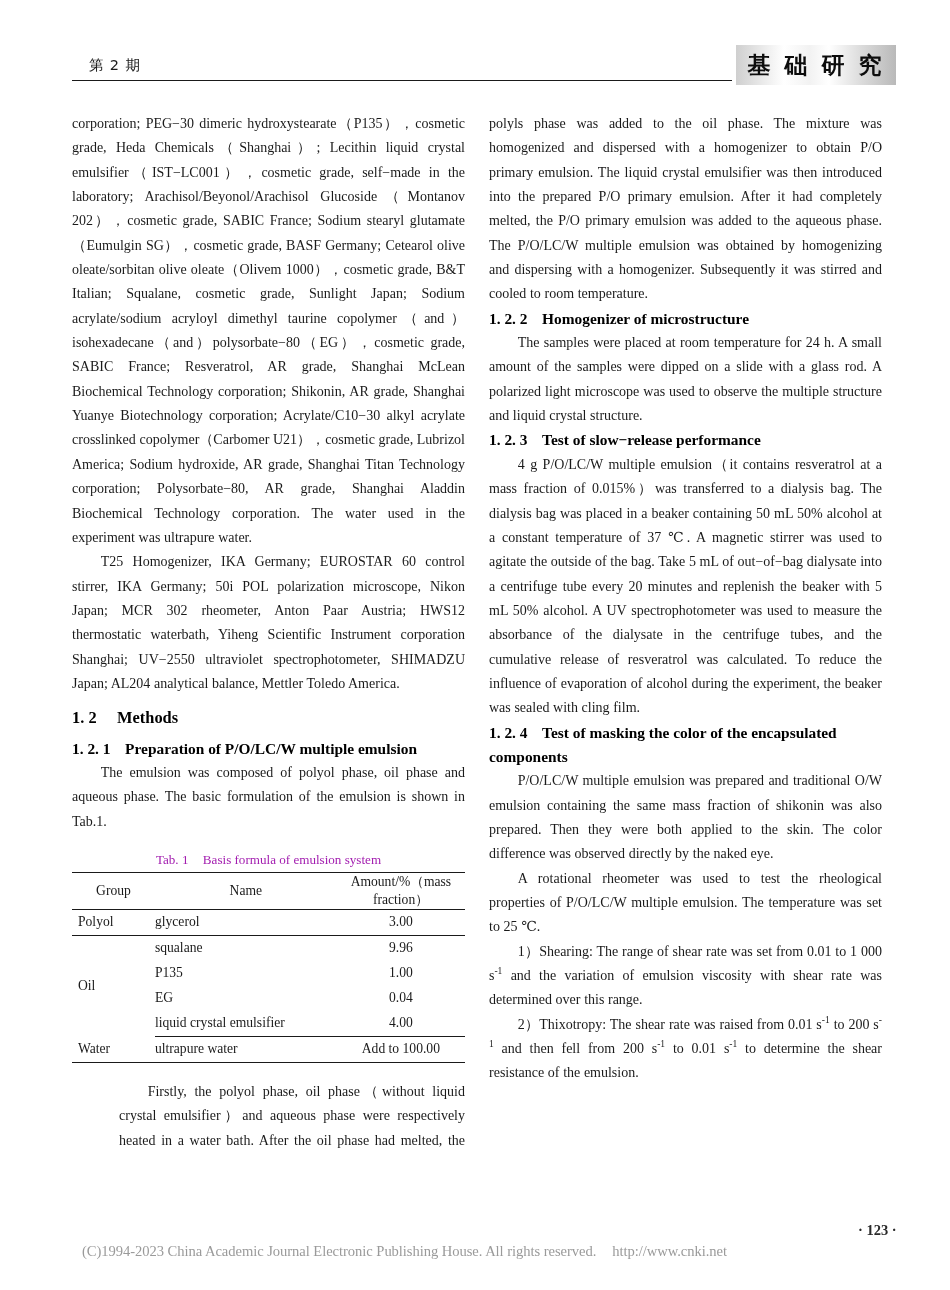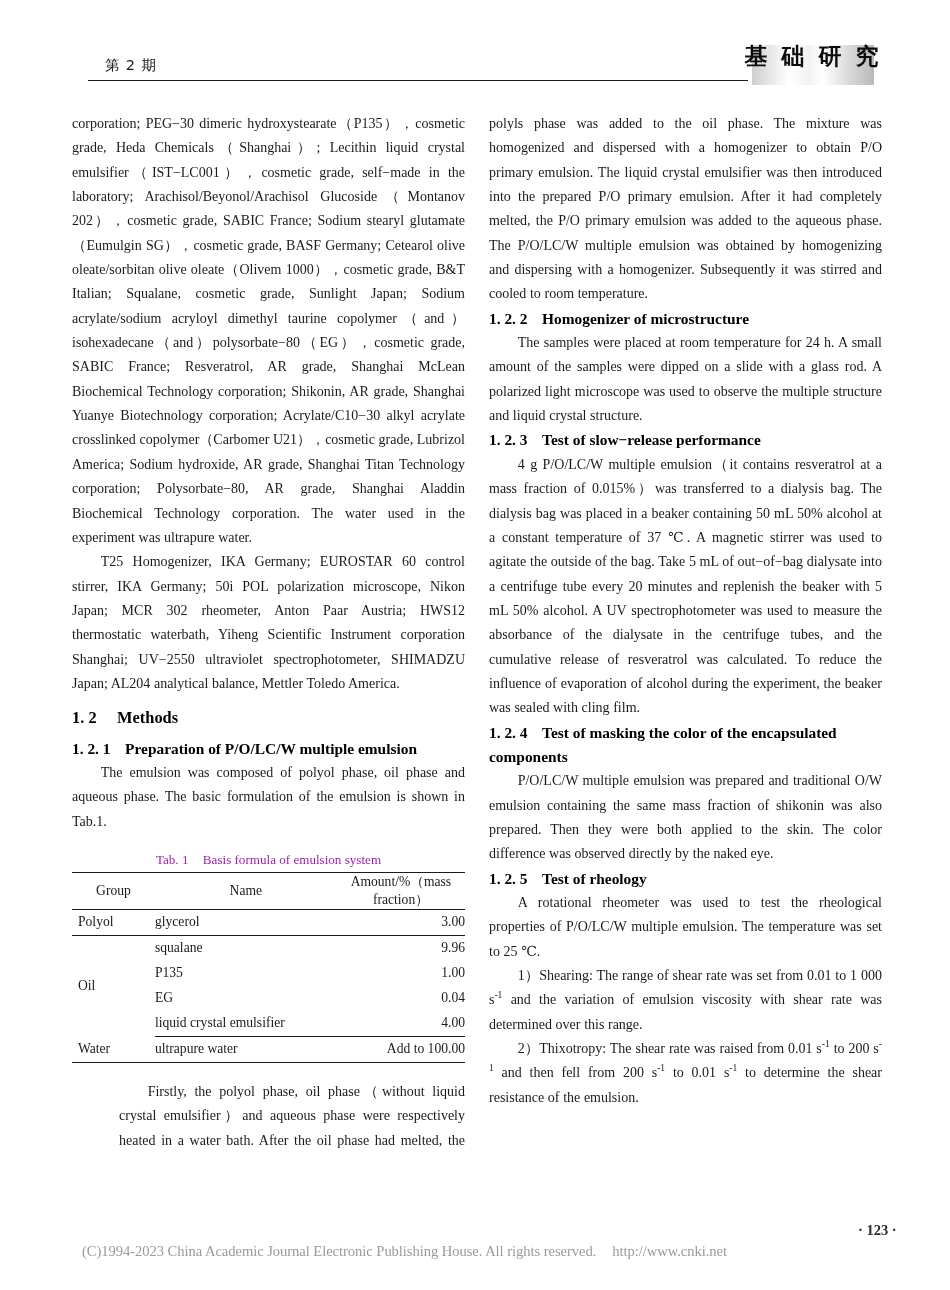--- a/index.html
+++ b/index.html
@@ -14,21 +14,21 @@
     position: relative;
     overflow: hidden;
     font-family: "Liberation Serif", "DejaVu Serif", serif;
     color: #1a1a1a;
     -webkit-font-smoothing: antialiased;
   }
 
   
   .page-header {
     position: absolute;
-    left: 88px;
+    left: 72px;
     top: 52px;
     width: 806px;
     height: 46px;
   }
   .hdr-row {
     position: relative;
     height: 30px;
   }
   .hdr-issue {
     position: absolute;
@@ -52,26 +52,27 @@
     left: 0;
     top: 28px;
     width: 660px;
     height: 0;
     border-top: 1.6px solid #1a1a1a;
   }
   .hdr-badge {
     position: absolute;
     left: 664px;
     top: -7px;
-    width: 122px;
+    width: 160px;
     height: 40px;
     background: linear-gradient(to right,
       #cfcfcf 0%, #e9e9e9 16%, #ffffff 30%,
       #f2f2f2 46%, #ffffff 58%, #dcdcdc 78%, #b9b9b9 100%);
     display: flex;
+    align-items: center;
     justify-content: center;
   }
   .hdr-badge-text {
     font-family: "DejaVu Sans", "Liberation Sans", sans-serif;
     font-weight: bold;
     font-size: 23px;
     letter-spacing: 0.13em;
     color: #0c0c0c;
     line-height: 1;
     white-space: nowrap;
@@ -155,21 +156,21 @@
   }
   .rule-bottom td {
     border-bottom: 1.7px solid #1a1a1a;
   }
   table.formula tbody td {
     height: 25px;
     vertical-align: middle;
   }
   .c-group  { width: 78px;  text-align: left;  padding-left: 6px !important; }
   .c-name   { width: 185px; text-align: left; }
-  .c-amount { width: 130px; text-align: right; }
+  .c-amount { width: 130px; text-align: center; }
   th.c-group  { text-align: center; padding-left: 0 !important; }
   th.c-name   { text-align: center; }
   th.c-amount { text-align: center; }
   td.vgroup { vertical-align: middle; }
 
   
   .footer-note {
     position: absolute;
     left: 34px;
     top: 1243px;
@@ -287,23 +288,20 @@
   <h3 class="subsec">
     <span class="num">1. 2. 3</span><span>Test of slow−release performance</span>
   </h3>
   <p class="para indent">4 g P/O/LC/W multiple emulsion（it contains resveratrol at a mass fraction of 0.015%）was transferred to a dialysis bag. The dialysis bag was placed in a beaker containing 50 mL 50% alcohol at a constant temperature of 37 ℃. A magnetic stirrer was used to agitate the outside of the bag. Take 5 mL of out−of−bag dialysate into a centrifuge tube every 20 minutes and replenish the beaker with 5 mL 50% alcohol. A UV spectrophotometer was used to measure the absorbance of the dialysate in the centrifuge tubes, and the cumulative release of resveratrol was calculated. To reduce the influence of evaporation of alcohol during the experiment, the beaker was sealed with cling film.</p>
 
   <h3 class="subsec wrap2">
     <span class="num">1. 2. 4</span><span>Test of masking the color of the encapsulated components</span>
   </h3>
   <p class="para indent">P/O/LC/W multiple emulsion was prepared and traditional O/W emulsion containing the same mass fraction of shikonin was also prepared. Then they were both applied to the skin. The color difference was observed directly by the naked eye.</p>
 
-  <h3 class="subsec">
-    <span class="num">1. 2. 5</span><span>Test of rheology</span>
-  </h3>
   <p class="para indent">A rotational rheometer was used to test the rheological properties of P/O/LC/W multiple emulsion. The temperature was set to 25 ℃.</p>
 
   <p class="para indent"><span>1）Shearing: The range of shear rate was set from 0.01 to 1 000 s</span><sup class="unit">-1</sup><span> and the variation of emulsion viscosity with shear rate was determined over this range.</span></p>
 
   <p class="para indent"><span>2）Thixotropy: The shear rate was raised from 0.01 s</span><sup class="unit">-1</sup><span> to 200 s</span><sup class="unit">-1</sup><span> and then fell from 200 s</span><sup class="unit">-1</sup><span> to 0.01 s</span><sup class="unit">-1</sup><span> to determine the shear resistance of the emulsion.</span></p>
 </div>
 
 <div class="page-number">· 123 ·</div>
 <div class="footer-note">
   <span>(C)1994-2023 China Academic Journal Electronic Publishing House. All rights reserved.</span><span class="gap"></span><span>http://www.cnki.net</span>

